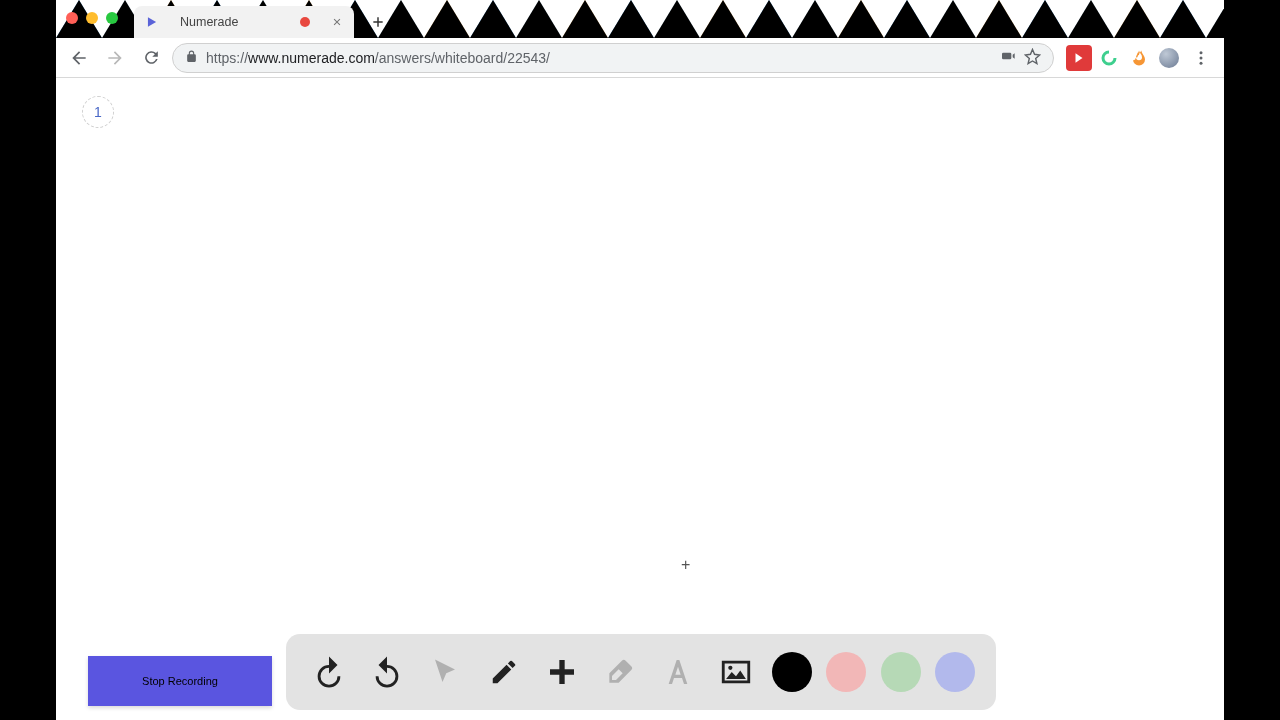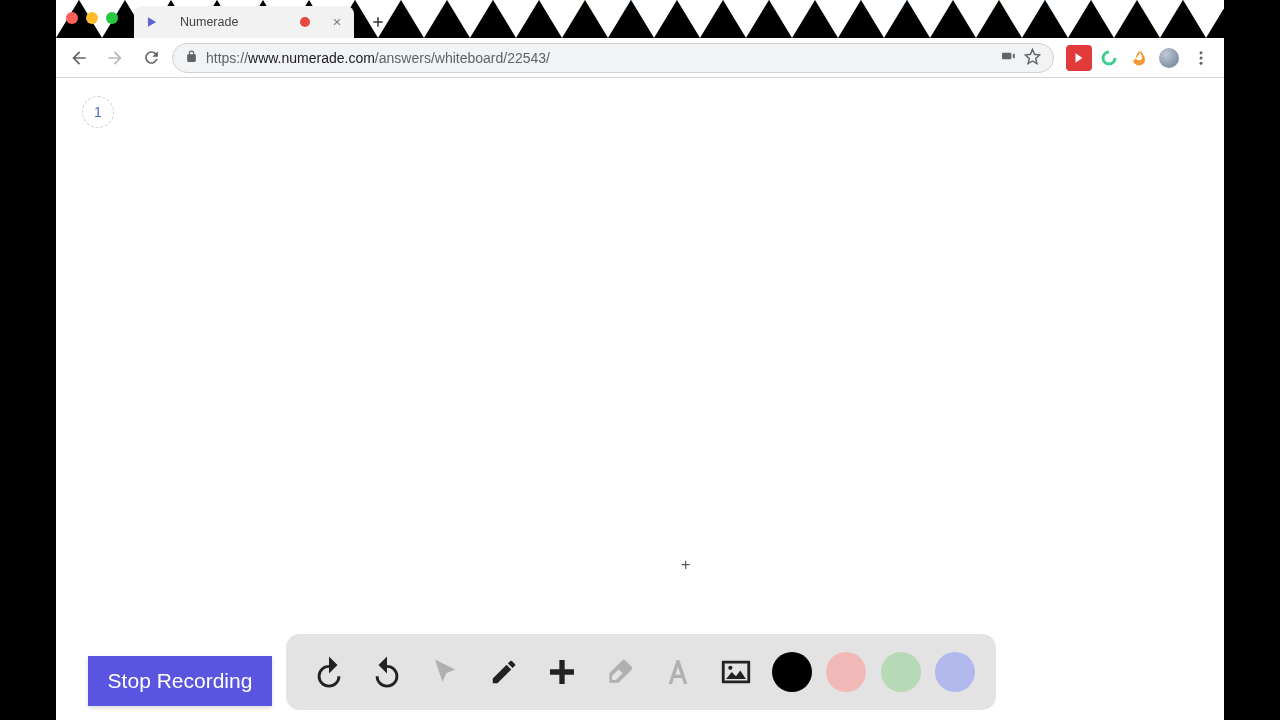--- a/index.html
+++ b/index.html
@@ -170,23 +170,23 @@
     position: absolute;
     left: 625px; top: 478px;
     color: #555; font-size: 16px; font-weight: 300;
   }
 
   .rec-btn {
     position: absolute;
     left: 32px; bottom: 14px;
     width: 184px; height: 50px;
     background: #5a55e0;
-    color: #ffffff;
+    color: #000000;
     border: none;
-    font-size: 21px;
+    font-size: 11px;
     display:flex;align-items:center;justify-content:center;
     cursor: pointer;
     box-shadow: 0 2px 4px rgba(0,0,0,0.15);
   }
 
   .wb-toolbar {
     position: absolute;
     left: 230px; bottom: 10px;
     width: 710px; height: 76px;
     background: #e3e3e3;

